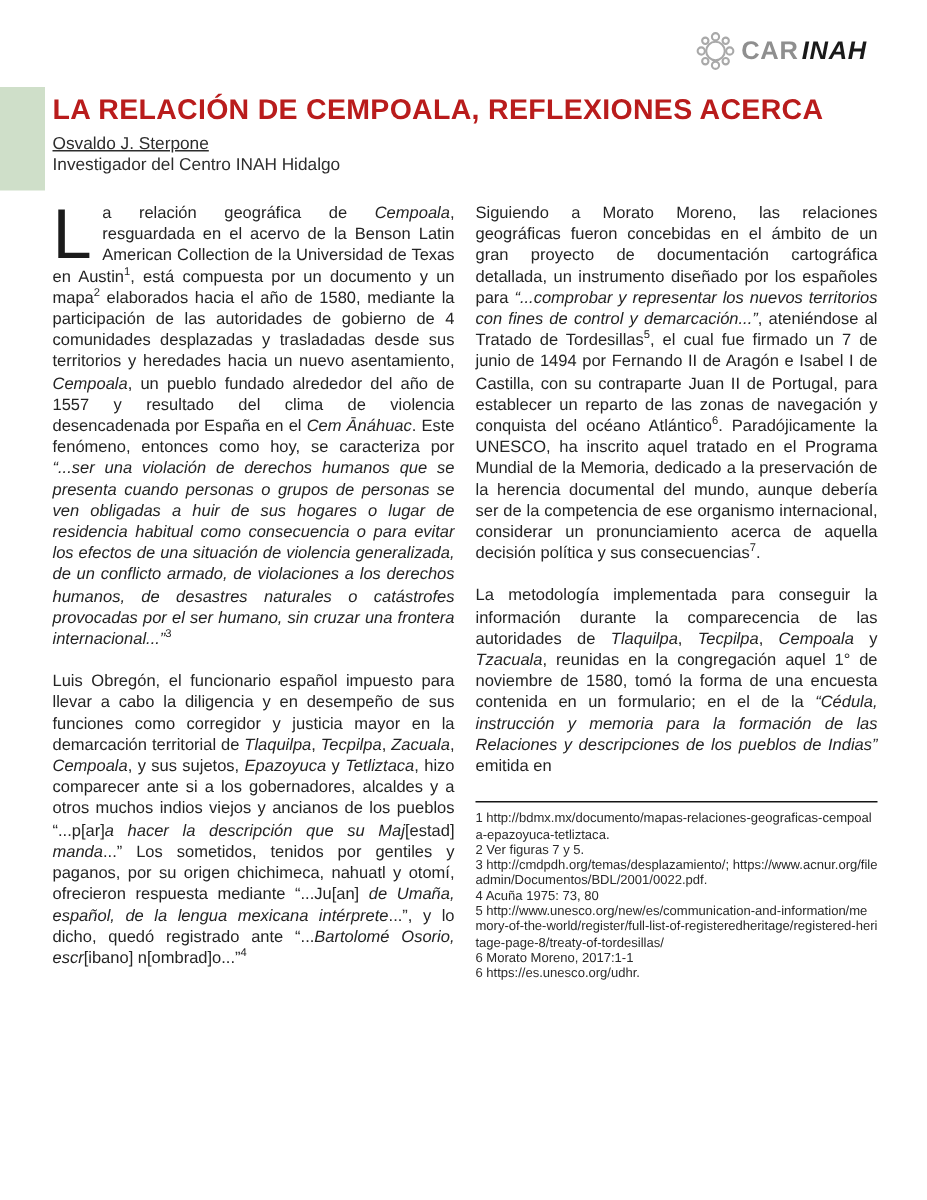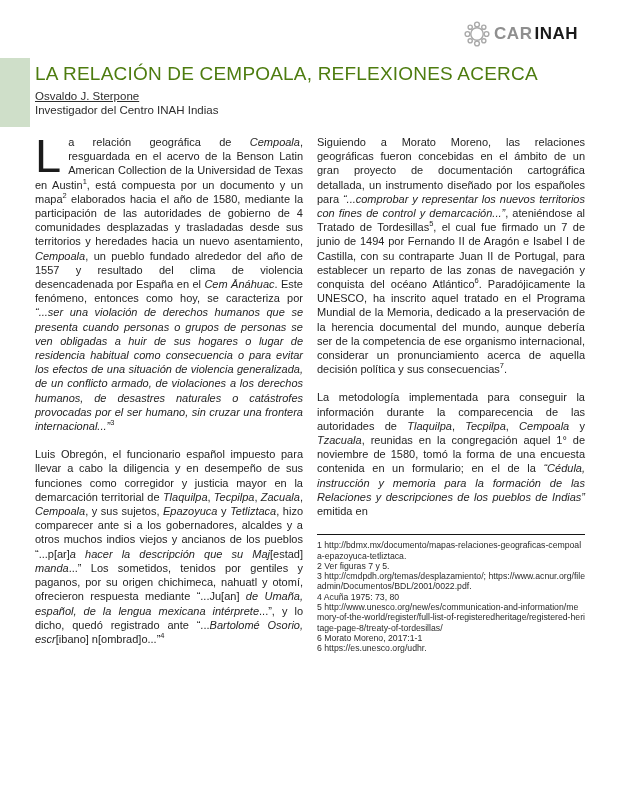--- a/index.html
+++ b/index.html
@@ -6,27 +6,27 @@
   body{width:618px;height:800px;overflow:hidden;
        font-family:"Liberation Sans",sans-serif;color:#1f1f1f;}
   .page{position:relative;width:618px;height:800px;background:#fff;}
 
   
   .header-row{display:flex;justify-content:flex-end;align-items:center;
               padding:16px 40px 0 0;height:36px;}
   .logo{display:flex;align-items:center;gap:2px;}
   .logo svg{display:block;}
   .logo-car{font-size:17px;font-weight:600;color:#8f8f8f;letter-spacing:.5px;}
-  .logo-inah{font-size:17px;font-weight:800;color:#1a1a1a;letter-spacing:.5px;}
+  .logo-inah{font-size:17px;font-weight:800;color:#1a1a1a;letter-spacing:.5px;font-style:italic;}
 
   
   .title-block{position:relative;margin-top:6px;padding:4px 30px 10px 35px;}
   .accent-bar{position:absolute;left:0;top:0;width:30px;height:100%;}
-  h1{margin:0;font-size:19px;line-height:23px;font-weight:400;
-     color:#4d7c0f;letter-spacing:.2px;}
+  h1{margin:0;font-size:19px;line-height:23px;font-weight:700;
+     color:#b91c1c;letter-spacing:.2px;}
   .author{margin:5px 0 0;font-size:11.5px;line-height:13.5px;color:#2d2d2d;text-decoration:underline;}
   .affiliation{margin:0;font-size:11.5px;line-height:13.5px;color:#2d2d2d;}
 
   
   .columns{display:flex;gap:14px;padding:8px 33px 0 35px;}
   .col{flex:1;min-width:0;}
   .col p.body-p{margin:0 0 14px;font-size:11px;line-height:14.2px;
                 text-align:justify;color:#242424;}
   .col p.body-p:last-child{margin-bottom:0;}
   em{font-style:italic;}
@@ -63,21 +63,21 @@
         <span class="logo-inah">INAH</span>
     </div>
   </div>
 
   <section class="title-block">
     <div class="accent-bar" style="background: rgb(207, 223, 201);"></div>
     <h1>
       <span>LA RELACIÓN DE CEMPOALA, REFLEXIONES ACERCA</span><br>
     </h1>
     <p class="author">Osvaldo J. Sterpone</p>
-    <p class="affiliation">Investigador del Centro INAH Indias</p>
+    <p class="affiliation">Investigador del Centro INAH Hidalgo</p>
   </section>
 
   <main class="columns">
     <div class="col" id="col-left">
         <p class="body-p"><span class="dropcap">L</span><span>a relación geográfica de </span><em>Cempoala</em><span>, resguardada en el acervo de la Benson Latin American Collection de la Universidad de Texas en Austin</span><sup>1</sup><span>, está compuesta por un documento y un mapa</span><sup>2</sup><span> elaborados hacia el año de 1580, mediante la participación de las autoridades de gobierno de 4 comunidades desplazadas y trasladadas desde sus territorios y heredades hacia un nuevo asentamiento, </span><em>Cempoala</em><span>, un pueblo fundado alrededor del año de 1557 y resultado del clima de violencia desencadenada por España en el </span><em>Cem Ānáhuac</em><span>. Este fenómeno, entonces como hoy, se caracteriza por </span><em>“...ser una violación de derechos humanos que se presenta cuando personas o grupos de personas se ven obligadas a huir de sus hogares o lugar de residencia habitual como consecuencia o para evitar los efectos de una situación de violencia generalizada, de un conflicto armado, de violaciones a los derechos humanos, de desastres naturales o catástrofes provocadas por el ser humano, sin cruzar una frontera internacional...”</em><sup>3</sup></p>
         <p class="body-p"><span>Luis Obregón, el funcionario español impuesto para llevar a cabo la diligencia y en desempeño de sus funciones como corregidor y justicia mayor en la demarcación territorial de </span><em>Tlaquilpa</em><span>, </span><em>Tecpilpa</em><span>, </span><em>Zacuala</em><span>, </span><em>Cempoala</em><span>, y sus sujetos, </span><em>Epazoyuca</em><span> y </span><em>Tetliztaca</em><span>, hizo comparecer ante si a los gobernadores, alcaldes y a otros muchos indios viejos y ancianos de los pueblos “...p[ar]</span><em>a hacer la descripción que su Maj</em><span>[estad] </span><em>manda</em><span>...” Los sometidos, tenidos por gentiles y paganos, por su origen chichimeca, nahuatl y otomí, ofrecieron respuesta mediante “...Ju[an] </span><em>de Umaña, español, de la lengua mexicana intérprete</em><span>...”, y lo dicho, quedó registrado ante “...</span><em>Bartolomé Osorio, escr</em><span>[ibano] n[ombrad]o...”</span><sup>4</sup></p>
       </div>
     <div class="col">
       <div id="col-right">
           <p class="body-p"><span>Siguiendo a Morato Moreno, las relaciones geográficas fueron concebidas en el ámbito de un gran proyecto de documentación cartográfica detallada, un instrumento diseñado por los españoles para </span><em>“...comprobar y representar los nuevos territorios con fines de control y demarcación...”</em><span>, ateniéndose al Tratado de Tordesillas</span><sup>5</sup><span>, el cual fue firmado un 7 de junio de 1494 por Fernando II de Aragón e Isabel I de Castilla, con su contraparte Juan II de Portugal, para establecer un reparto de las zonas de navegación y conquista del océano Atlántico</span><sup>6</sup><span>. Paradójicamente la UNESCO, ha inscrito aquel tratado en el Programa Mundial de la Memoria, dedicado a la preservación de la herencia documental del mundo, aunque debería ser de la competencia de ese organismo internacional, considerar un pronunciamiento acerca de aquella decisión política y sus consecuencias</span><sup>7</sup><span>.</span></p>

